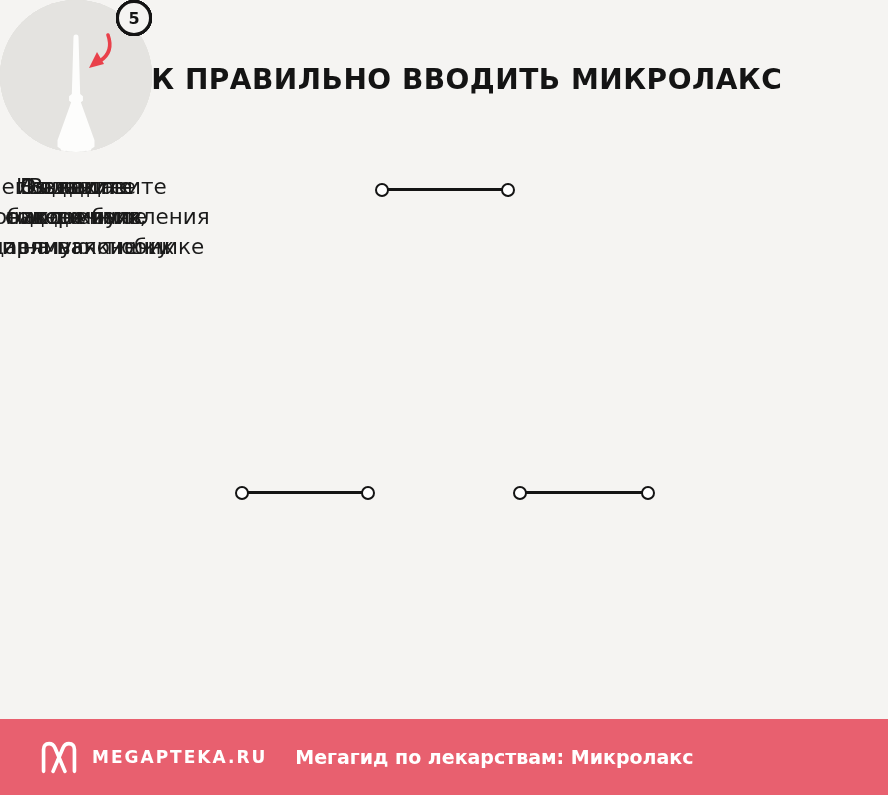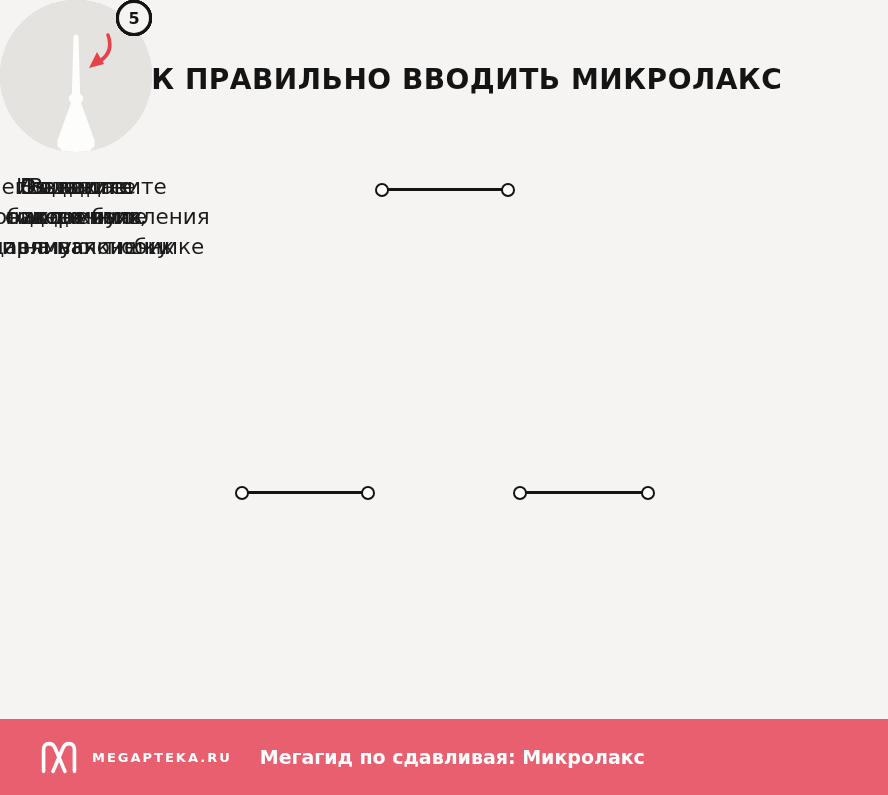--- a/index.html
+++ b/index.html
@@ -35,21 +35,21 @@
   }
   .connector::before{left:-7px}
   .connector::after{right:-7px}
   #conn1{left:382px;top:188px;width:126px}
   #conn2{left:242px;top:491px;width:126px}
   #conn3{left:520px;top:491px;width:128px}
   .footer{
     position:absolute;left:0;top:719px;width:100%;height:76px;background:#e8606f;
     display:flex;align-items:center;padding-left:40px;box-sizing:border-box;color:#fff;
   }
-  .brand{margin-left:14px;font-size:13px;font-weight:bold;letter-spacing:2px;}
+  .brand{margin-left:14px;font-size:17px;font-weight:bold;letter-spacing:2px;}
   .tagline{margin-left:28px;font-size:19px;font-weight:bold;}
   .defs{position:absolute;width:0;height:0;overflow:hidden;}
 </style>
 </head>
 <body>
 
 <svg class="defs" aria-hidden="true">
   <defs>
     <symbol id="tube" viewBox="0 0 64 116">
       <path fill="#fdfdfc" d="M29.7 4 Q29.7 1.4 32 1.4 Q34.3 1.4 34.3 4 L35.8 55.5 L38.3 57.5 L38.3 61.5 L36.4 63 L48.8 97.5 L48.8 103.5 L45.8 105.5 L45.8 111.5 Q39 114.6 32 114.6 Q25 114.6 18.2 111.5 L18.2 105.5 L15.2 103.5 L15.2 97.5 L27.6 63 L25.7 61.5 L25.7 57.5 L28.2 55.5 Z"></path>
@@ -183,16 +183,16 @@
   <div class="connector" id="conn3"></div>
 
   <div class="footer">
     <svg width="38" height="35" viewBox="0 0 48 44">
       <g fill="none" stroke="#ffffff" stroke-width="4.6" stroke-linecap="round" stroke-linejoin="round">
         <path d="M4.5 39.5 L4.5 12 Q4.5 4.5 11.5 4.5 Q16.5 4.5 19 10 L31.5 39.5"></path>
         <path d="M43.5 39.5 L43.5 12 Q43.5 4.5 36.5 4.5 Q31.5 4.5 29 10 L16.5 39.5"></path>
       </g>
     </svg>
     <span class="brand">MEGAPTEKA.RU</span>
-    <span class="tagline">Мегагид по сдавливая: Микролакс</span>
+    <span class="tagline">Мегагид по лекарствам: Микролакс</span>
   </div>
 
 </div>
 
 </body></html>

